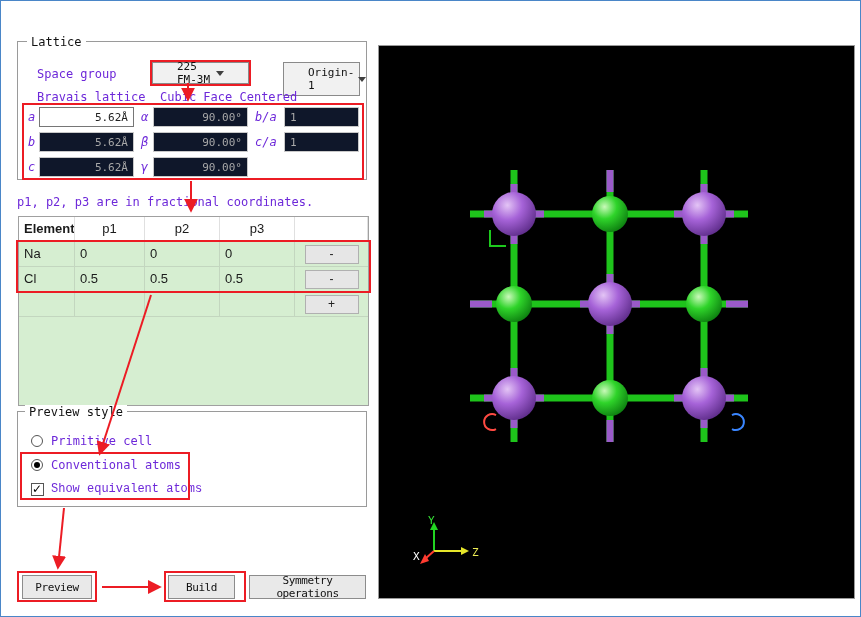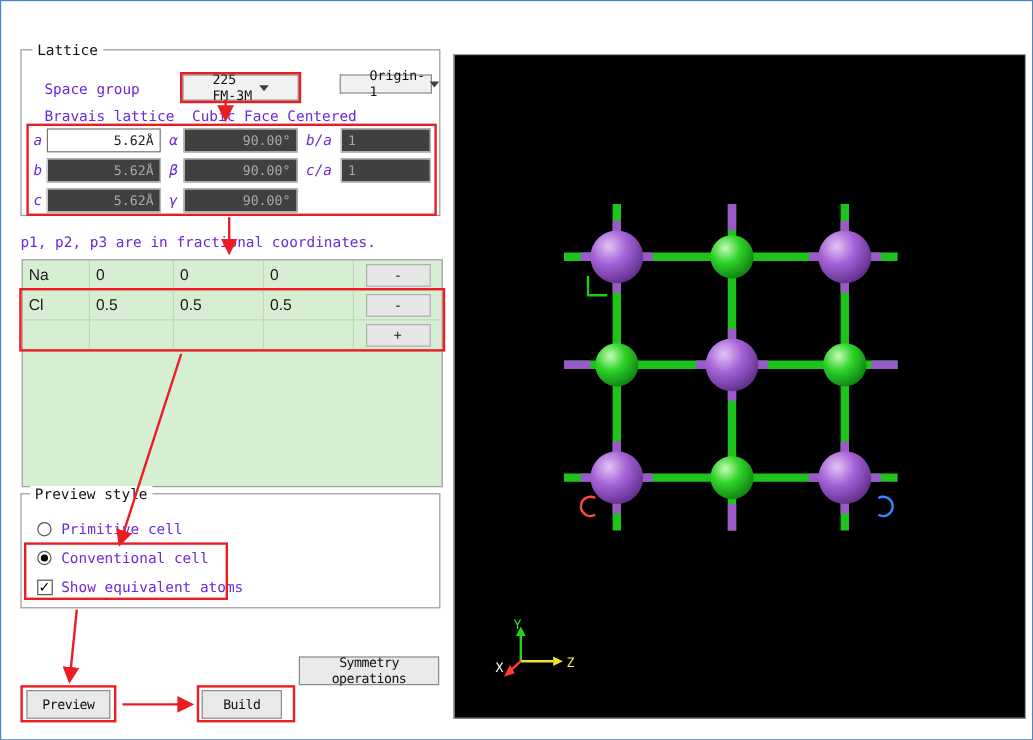--- a/index.html
+++ b/index.html
@@ -8,21 +8,21 @@
   .app-icon{position:absolute;left:12px;top:7px;width:16px;height:16px;}
   .win-title{position:absolute;left:36px;top:0;line-height:29px;font:13px "Liberation Sans",sans-serif;color:#111;}
   .close{position:absolute;right:14px;top:0;line-height:29px;font:14px "DejaVu Sans",sans-serif;color:#222;cursor:pointer;}
 
   .groupbox{position:absolute;border:1px solid #9a9a9a;box-sizing:border-box;background:transparent;}
   .legend{position:absolute;background:#fff;padding:0 4px;font:12px "DejaVu Sans Mono",monospace;color:#111;z-index:2;}
   .lbl{position:absolute;font:12px "DejaVu Sans Mono",monospace;color:#6d28d9;white-space:pre;}
   .ital{font-style:italic;}
   .inp{position:absolute;height:20px;border:1px solid #767676;background:#fff;font:11px "DejaVu Sans Mono",monospace;color:#222;box-sizing:border-box;padding:0 5px;}
   .inp.ra{text-align:right;}
-  .inp.dis{border-color:#c9c9c9;color:#a8a8a8;background:#404040;}
+  .inp.dis{border-color:#c9c9c9;color:#a8a8a8;background:#0f172a;}
   .combo{position:absolute;background:#f1f1f1;border:1px solid #8a8a8a;display:flex;align-items:center;justify-content:space-between;padding:0 24px;font:11px "DejaVu Sans Mono",monospace;color:#111;box-sizing:border-box;cursor:default;}
   .caret{width:0;height:0;border-left:4px solid transparent;border-right:4px solid transparent;border-top:5px solid #404040;margin-left:4px;}
 
   .table{position:absolute;left:17px;top:215px;width:351px;height:190px;background:#d6eed1;border:1px solid #a0a0a0;box-sizing:border-box;font:13px "Liberation Sans",sans-serif;color:#1a1a1a;}
   .trow{display:flex;height:25px;box-sizing:border-box;}
   .tc{box-sizing:border-box;padding:4px 0 0 5px;border-right:1px solid #c3d6bf;border-bottom:1px solid #c3d6bf;overflow:hidden;}
   .thead .tc{background:#fff;border-right:1px solid #e0e0e0;border-bottom:1px solid #b9b9b9;}
   .c0{width:56px;} .c1{width:70px;} .c2{width:75px;} .c3{width:75px;} .c4{width:73px;border-right:none;}
   .th-el{font-weight:bold;}
   .center{text-align:center;padding-left:0;}
@@ -48,21 +48,21 @@
 
 
   <div class="groupbox" style="left:16px;top:40px;width:350px;height:139px;"></div>
   <span class="legend" style="left:26px;top:34px;">Lattice</span>
 
   <span class="lbl" style="left:36px;top:66px;">Space group</span>
   <div class="combo" style="left:151px;top:61px;width:97px;height:22px;">
     <span>225 FM-3M</span>
     <span class="caret"></span>
   </div>
-  <div class="combo" style="left:282px;top:61px;width:77px;height:16px;">
+  <div class="combo" style="left:282px;top:61px;width:77px;height:34px;">
     <span>Origin-1</span>
     <span class="caret"></span>
   </div>
 
   <span class="lbl" style="left:36px;top:89px;">Bravais lattice</span>
   <span class="lbl" style="left:159px;top:89px;">Cubic Face Centered</span>
 
   <span class="lbl ital" style="left:27px;top:109px;">a</span>
   <input class="inp ra" style="left: 38px; top: 106px; width: 95px;" value="5.62Å">
   <span class="lbl ital" style="left:140px;top:109px;">α</span>
@@ -78,20 +78,27 @@
   <input class="inp dis" style="left: 283px; top: 131px; width: 75px;" value="1">
 
   <span class="lbl ital" style="left:27px;top:159px;">c</span>
   <input class="inp ra dis" style="left: 38px; top: 156px; width: 95px;" value="5.62Å">
   <span class="lbl ital" style="left:140px;top:159px;">γ</span>
   <input class="inp ra dis" style="left: 152px; top: 156px; width: 95px;" value="90.00°">
 
   <span class="lbl" style="left:16px;top:194px;">p1, p2, p3 are in fractional coordinates.</span>
 
   <div class="table">
+    <div class="trow thead">
+      <div class="tc c0 th-el">Element</div>
+      <div class="tc c1 center">p1</div>
+      <div class="tc c2 center">p2</div>
+      <div class="tc c3 center">p3</div>
+      <div class="tc c4"></div>
+    </div>
     <div class="trow">
       <div class="tc c0">Na</div>
       <div class="tc c1">0</div>
       <div class="tc c2">0</div>
       <div class="tc c3">0</div>
       <div class="tc c4 btncell">
         <button class="minibtn">-</button>
       </div>
     </div>
     <div class="trow">
@@ -114,28 +121,28 @@
     </div>
   </div>
 
   <div class="groupbox" style="left:16px;top:410px;width:350px;height:96px;"></div>
   <span class="legend" style="left:24px;top:404px;">Preview style</span>
 
   <span class="radio" style="left:30px;top:434px;"></span>
   <span class="lbl" style="left:50px;top:433px;">Primitive cell</span>
 
   <span class="radio checked" style="left:30px;top:458px;"></span>
-  <span class="lbl" style="left:50px;top:457px;">Conventional cell</span>
+  <span class="lbl" style="left:50px;top:457px;">Conventional atoms</span>
 
   <span class="checkbox checked" style="left:30px;top:482px;"></span>
-  <span class="lbl" style="left:50px;top:481px;">Show equivalent atoms</span>
+  <span class="lbl" style="left:50px;top:481px;font-family:Liberation Mono, monospace;">Show equivalent atoms</span>
 
   <button class="btn" style="left:21px;top:574px;width:70px;height:24px;">Preview</button>
   <button class="btn" style="left:167px;top:574px;width:67px;height:24px;">Build</button>
-  <button class="btn" style="left:248px;top:546px;width:117px;height:24px;">Symmetry operations</button>
+  <button class="btn" style="left:248px;top:574px;width:117px;height:24px;">Symmetry operations</button>
 
   <div class="viewport">
     <svg class="scene" width="475" height="552" viewBox="0 0 475 552">
       <defs>
         <radialGradient id="gNa" cx="35%" cy="30%" r="75%">
           <stop offset="0%" stop-color="#e3c4f5"></stop>
           <stop offset="45%" stop-color="#a663d8"></stop>
           <stop offset="100%" stop-color="#5e2d8a"></stop>
         </radialGradient>
         <radialGradient id="gCl" cx="35%" cy="30%" r="75%">

